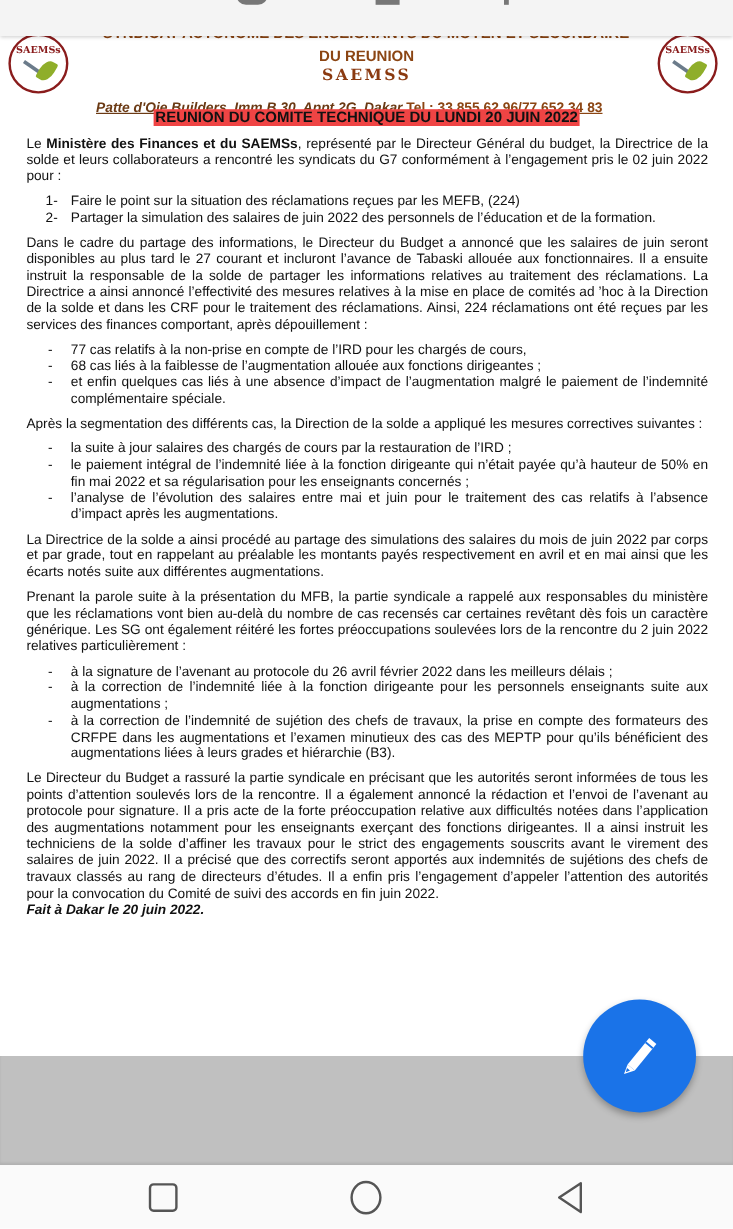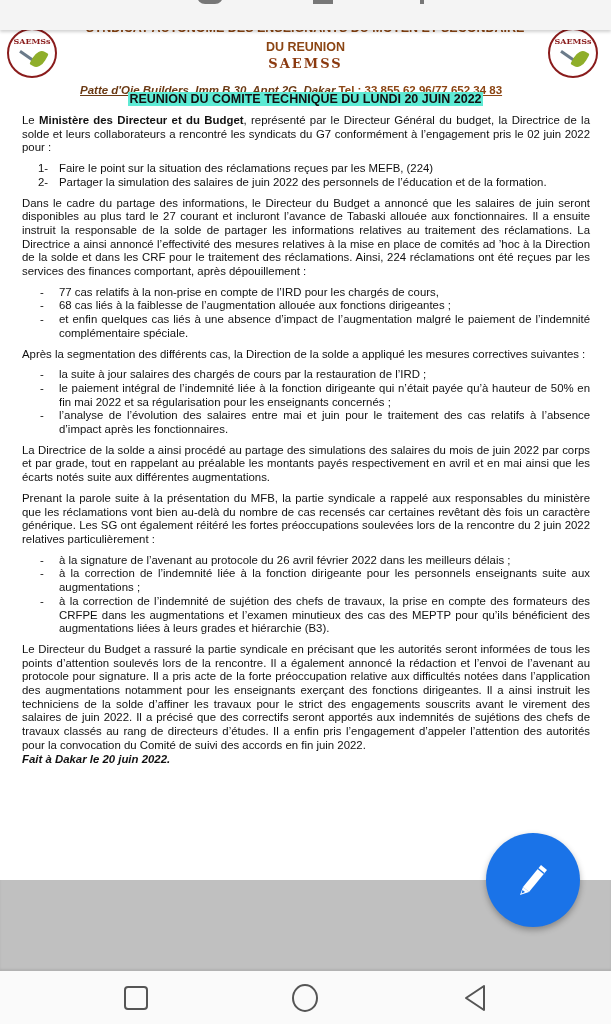--- a/index.html
+++ b/index.html
@@ -35,21 +35,21 @@
     .hdr-line1 { position: absolute; top: 2px; left: 60px; width: 490px; text-align: center;
       font-size: 12.5px; font-weight: bold; color: #8b4513; height: 10px; overflow: hidden; line-height: 8px; }
     .hdr-line2 { position: absolute; top: 18px; left: 0; width: 611px; text-align: center;
       font-size: 12.5px; font-weight: bold; color: #8b4513; }
     .hdr-line3 { position: absolute; top: 34px; left: 0; width: 611px; text-align: center;
       font-size: 13px; font-weight: bold; color: #8b3a10; letter-spacing: 2px; font-family: "DejaVu Serif", serif; }
     .hdr-addr { position: absolute; top: 50px; left: 80px; font-size: 11.5px; margin-top: 12px; }
     .hdr-addr .addr { font-style: italic; font-weight: bold; color: #6b3a14; text-decoration: underline; }
     .hdr-addr .tel { color: #8b4513; font-weight: bold; text-decoration: underline; }
     .title { position: absolute; top: 67px; left: 0; width: 611px; text-align: center; }
-    .title span { background: #5eead4; font-weight: bold; font-size: 12.5px; color: #111; padding: 0 1px; }
+    .title span { background: #ef4444; font-weight: bold; font-size: 12.5px; color: #111; padding: 0 1px; }
 
     .body-text { position: absolute; left: 22px; width: 568px; top: 92px; font-size: 11.4px; line-height: 13.7px; text-align: justify; }
     .body-text p { margin: 0 0 7px 0; }
     .body-text ol, .body-text ul { margin: 0 0 7px 0; padding: 0; list-style: none; }
     .body-text li { position: relative; padding-left: 37px; }
     .body-text ol li .marker { position: absolute; left: 16px; }
     .body-text ul li .marker { position: absolute; left: 18px; }
     .signoff { font-weight: bold; font-style: italic; }
 
     .graybar { position: absolute; left: 0; top: 880px; width: 611px; height: 91px; background: #c0c0c0;
@@ -91,36 +91,36 @@
   <div class="hdr-line3">SAEMSS</div>
   <div class="hdr-addr">
     <span class="addr">Patte d'Oie Builders, Imm B 30, Appt 2G, Dakar</span>
     <span class="tel">Tel : 33 855 62 96/77 652 34 83</span>
   </div>
   <div class="title">
     <span>REUNION DU COMITE TECHNIQUE  DU LUNDI 20 JUIN 2022</span>
   </div>
 
   <div class="body-text">
-    <p><span>Le </span><b>Ministère des Directeur et du Budget</b><span>, représenté par le Directeur Général du budget, la Directrice de la solde et leurs collaborateurs a rencontré les syndicats du G7 conformément à l’engagement pris le 02 juin 2022 pour :</span></p>
+    <p><span>Le </span><b>Ministère des Finances et du SAEMSs</b><span>, représenté par le Directeur Général du budget, la Directrice de la solde et leurs collaborateurs a rencontré les syndicats du G7 conformément à l’engagement pris le 02 juin 2022 pour :</span></p>
     <ol>
       <li><span class="marker">1-</span><span>Faire le point sur la situation des réclamations reçues par les MEFB, (224)</span></li>
       <li><span class="marker">2-</span><span>Partager la simulation des salaires de juin 2022 des personnels de l’éducation et de la formation.</span></li>
     </ol>
     <p>Dans le cadre du partage des informations, le Directeur du Budget a annoncé que les salaires de juin seront disponibles au plus tard le 27 courant et incluront l’avance de Tabaski allouée aux fonctionnaires. Il a ensuite instruit la responsable de la solde de partager les informations relatives au traitement des réclamations. La Directrice a ainsi annoncé l’effectivité des mesures relatives à la mise en place de comités ad ’hoc à la Direction de la solde et dans les CRF pour le traitement des réclamations. Ainsi, 224 réclamations ont été reçues par les services des finances comportant, après dépouillement :</p>
     <ul>
       <li><span class="marker">-</span><span>77 cas relatifs à la non-prise en compte de l’IRD pour les chargés de cours,</span></li>
       <li><span class="marker">-</span><span>68 cas liés à la faiblesse de l’augmentation allouée aux fonctions dirigeantes ;</span></li>
       <li><span class="marker">-</span><span>et enfin quelques cas liés à une absence d’impact de l’augmentation malgré le paiement de l’indemnité complémentaire spéciale.</span></li>
     </ul>
     <p>Après la segmentation des différents cas, la Direction de la solde a appliqué les mesures correctives suivantes :</p>
     <ul>
       <li><span class="marker">-</span><span>la suite à jour salaires des chargés de cours par la restauration de l’IRD ;</span></li>
       <li><span class="marker">-</span><span>le paiement intégral de l’indemnité liée à la fonction dirigeante qui n’était payée qu’à hauteur de 50% en fin mai 2022 et sa régularisation pour les enseignants concernés ;</span></li>
-      <li><span class="marker">-</span><span>l’analyse de l’évolution des salaires entre mai et juin pour le traitement des cas relatifs à l’absence d’impact après les fonctionnaires.</span></li>
+      <li><span class="marker">-</span><span>l’analyse de l’évolution des salaires entre mai et juin pour le traitement des cas relatifs à l’absence d’impact après les augmentations.</span></li>
     </ul>
     <p>La Directrice de la solde a ainsi procédé au partage des simulations des salaires du mois de juin 2022 par corps et par grade, tout en rappelant au préalable les montants payés respectivement en avril et en mai ainsi que les écarts notés suite aux différentes augmentations.</p>
     <p>Prenant la parole suite à la présentation du MFB, la partie syndicale a rappelé aux responsables du ministère que les réclamations vont bien au-delà du nombre de cas recensés car certaines revêtant dès fois un caractère générique. Les SG ont également réitéré les  fortes préoccupations soulevées lors de la rencontre du 2 juin 2022 relatives particulièrement :</p>
     <ul>
       <li><span class="marker">-</span><span>à la signature de l’avenant au protocole du 26 avril février 2022 dans les meilleurs délais ;</span></li>
       <li><span class="marker">-</span><span>à la correction de l’indemnité liée à la fonction dirigeante pour les personnels enseignants suite aux augmentations ;</span></li>
       <li><span class="marker">-</span><span>à la correction de l’indemnité de sujétion des chefs de travaux, la prise en compte des formateurs des CRFPE  dans les augmentations et l’examen minutieux des cas des MEPTP pour qu’ils bénéficient des augmentations liées à leurs grades et hiérarchie (B3).</span></li>
     </ul>
     <p style="margin-bottom:0">Le Directeur du Budget a rassuré la partie syndicale en précisant que les autorités seront informées de tous les points d’attention soulevés lors de la rencontre. Il a également annoncé la rédaction et l’envoi de l’avenant au protocole pour signature. Il a pris acte de la forte préoccupation relative aux difficultés notées dans l’application des augmentations notamment pour les enseignants exerçant des fonctions dirigeantes. Il a ainsi instruit les techniciens de la solde d’affiner les travaux pour le strict des engagements souscrits avant le virement des salaires de juin 2022. Il a précisé que des correctifs seront apportés aux indemnités de sujétions des chefs de travaux classés au rang de directeurs d’études. Il a enfin pris l’engagement d’appeler l’attention des autorités pour la convocation du Comité de suivi des accords en fin juin 2022.</p>
     <p class="signoff">Fait à Dakar le 20 juin 2022.</p>

